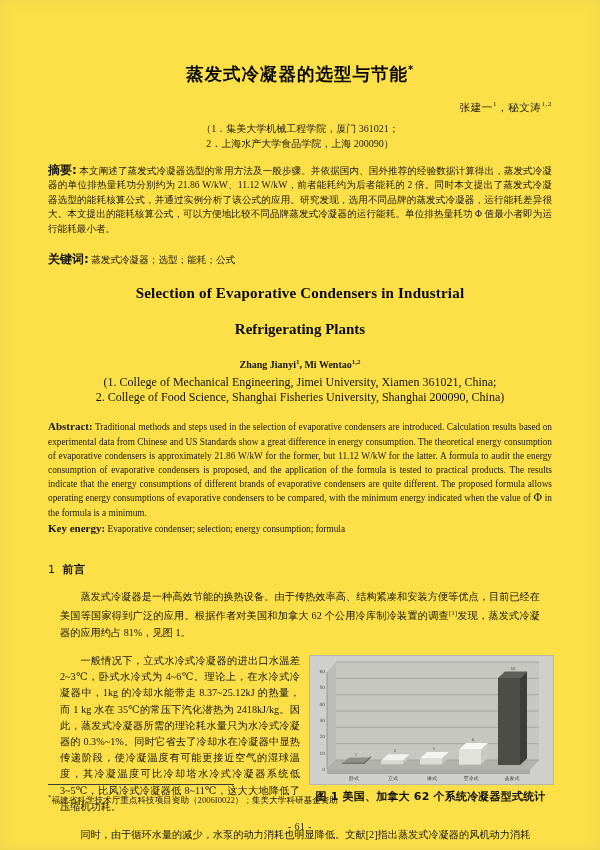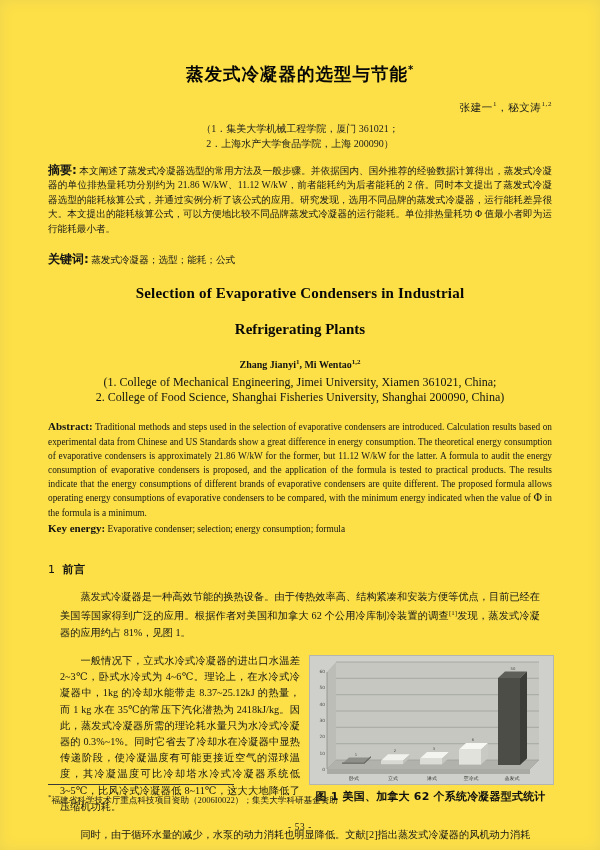--- a/index.html
+++ b/index.html
@@ -365,16 +365,16 @@
       <p>一般情况下，立式水冷式冷凝器的进出口水温差 2~3℃，卧式水冷式为 4~6℃。理论上，在水冷式冷凝器中，1kg 的冷却水能带走 8.37~25.12kJ 的热量，而 1 kg 水在 35℃的常压下汽化潜热为 2418kJ/kg。因此，蒸发式冷凝器所需的理论耗水量只为水冷式冷凝器的 0.3%~1%。同时它省去了冷却水在冷凝器中显热传递阶段，使冷凝温度有可能更接近空气的湿球温度，其冷凝温度可比冷却塔水冷式冷凝器系统低 3~5℃，比风冷式冷凝器低 8~11℃，这大大地降低了压缩机功耗。</p>
       <p>同时，由于循环水量的减少，水泵的动力消耗也明显降低。文献[2]指出蒸发式冷凝器的风机动力消耗</p>
     </div>
   </div>
 
   <div class="footnote-rule"></div>
   <div class="footnote">
     <span class="fstar">*</span><span>福建省科学技术厅重点科技项目资助（2006I0022）；集美大学科研基金资助</span>
   </div>
 
-  <div class="page-no">- 53 -</div>
+  <div class="page-no">- 61 -</div>
 
   <div id="scan-edge"></div>
 </div>
 
 </body></html>

